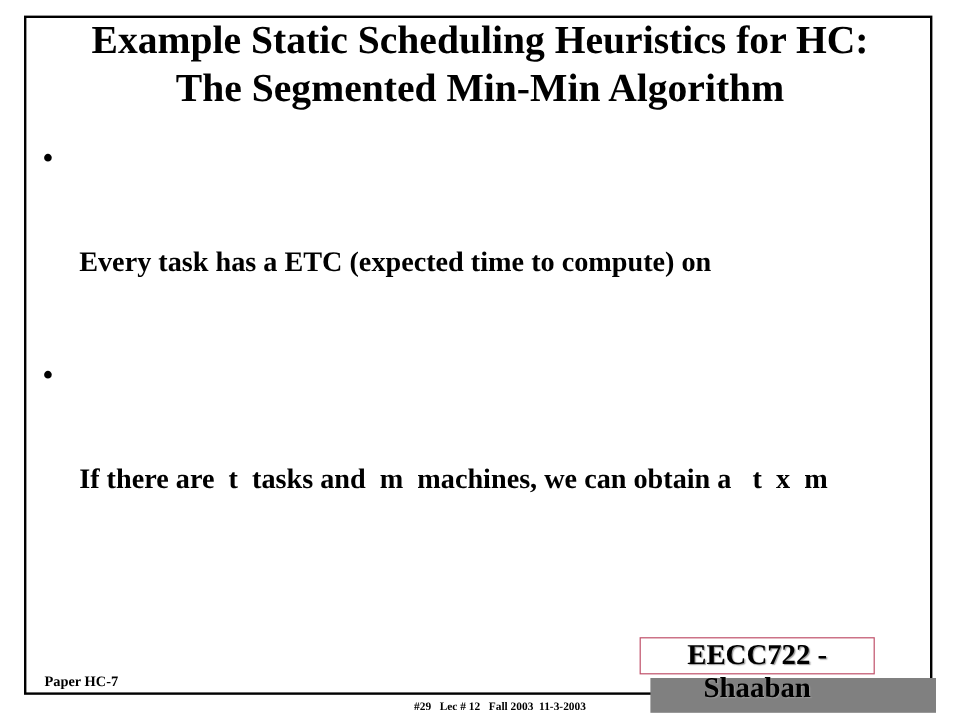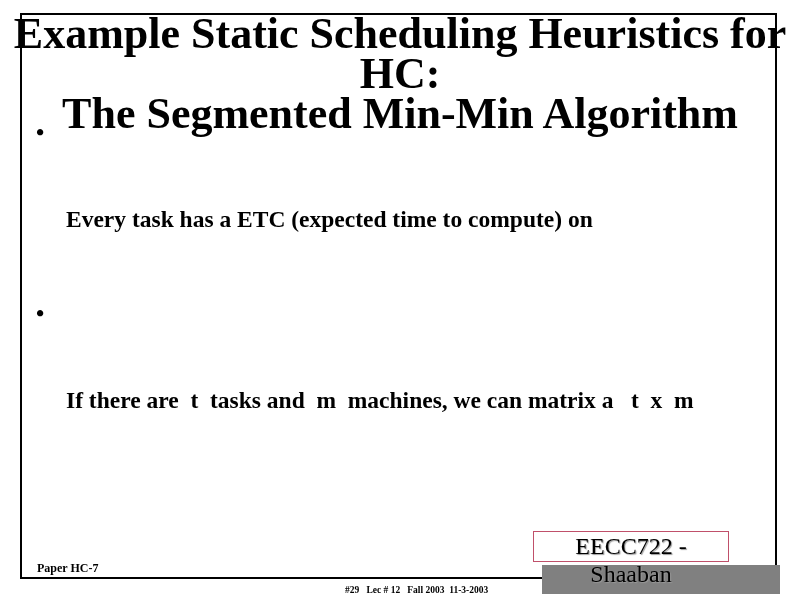--- a/index.html
+++ b/index.html
@@ -6,62 +6,62 @@
     body {
       width: 800px; height: 600px; background: #ffffff; position: relative; overflow: hidden;
       font-family: "Liberation Serif", "DejaVu Serif", serif; color: #000;
     }
     .frame {
       position: absolute; left: 20px; top: 13px; width: 757px; height: 566px;
       border: 2px solid #000; box-sizing: border-box;
     }
     .title {
       position: absolute; left: 0; top: 14px; width: 800px; text-align: center;
-      font-weight: bold; font-size: 44px; line-height: 40px;
+      font-weight: bold; font-size: 33px; line-height: 40px;
     }
     .bullets { position: absolute; left: 30px; top: 118px; width: 740px; }
     .bullet {
       position: relative; padding-left: 36px; font-weight: bold; font-size: 23.5px;
       line-height: 29px; margin-bottom: 7px; white-space: pre-wrap;
     }
     .bullet .dot { position: absolute; left: 0px; top: 0; width: 20px; text-align: center; }
     .footer-left {
       position: absolute; left: 37px; top: 561px; font-weight: bold; font-size: 12px;
     }
     .footer-center {
       position: absolute; left: 333px; top: 585px; font-weight: bold; font-size: 9.5px; white-space: pre; margin-left: 12px;
     }
     .badge-shadow {
       position: absolute; left: 542px; top: 565px; width: 238px; height: 29px; background: #808080;
     }
     .badge {
       position: absolute; left: 533px; top: 531px; width: 196px; height: 31px;
       background: #ffffff; border: 1.5px solid #c0506a; box-sizing: border-box;
-      font-weight: normal; font-size: 24px; line-height: 28px; text-align: center;
+      font-weight: bold; font-size: 24px; line-height: 28px; text-align: center;
       text-shadow: 1px 1px 1px #999;
     }
   </style>
 </head>
 <body>
 
 <div class="frame"></div>
 
 <div class="title">
   <div>Example Static Scheduling Heuristics for HC:</div>
   <div>The Segmented Min-Min Algorithm</div>
 </div>
 
 <div class="bullets">
   <div class="bullet">
     <span class="dot">•</span>
     <div>Every task has a ETC (expected time to compute) on</div>
   </div>
   <div class="bullet">
     <span class="dot">•</span>
-    <div>If there are  t  tasks and  m  machines, we can matrix a   t  x  m</div>
+    <div>If there are  t  tasks and  m  machines, we can obtain a   t  x  m</div>
   </div>
 
 </div>
 
 <div class="footer-left">Paper HC-7</div>
 <div class="footer-center">#29   Lec # 12   Fall 2003  11-3-2003</div>
 <div class="badge-shadow"></div>
 <div class="badge">EECC722 - Shaaban</div>
 
 </body></html>

